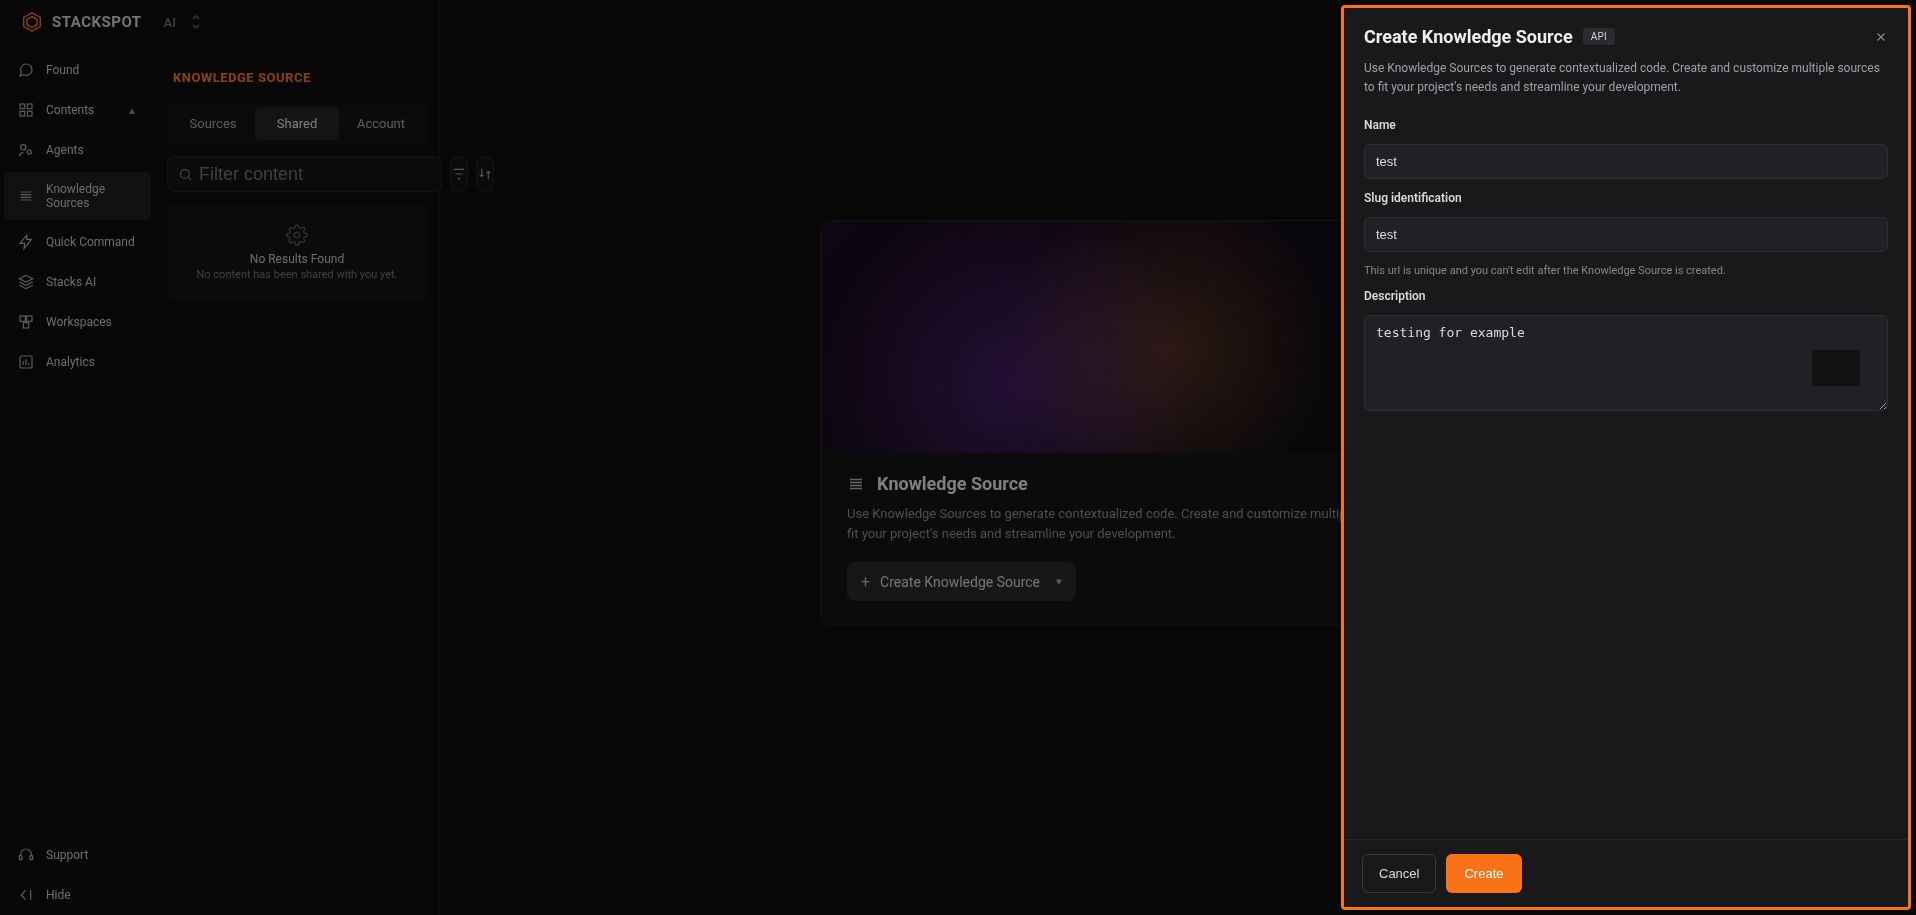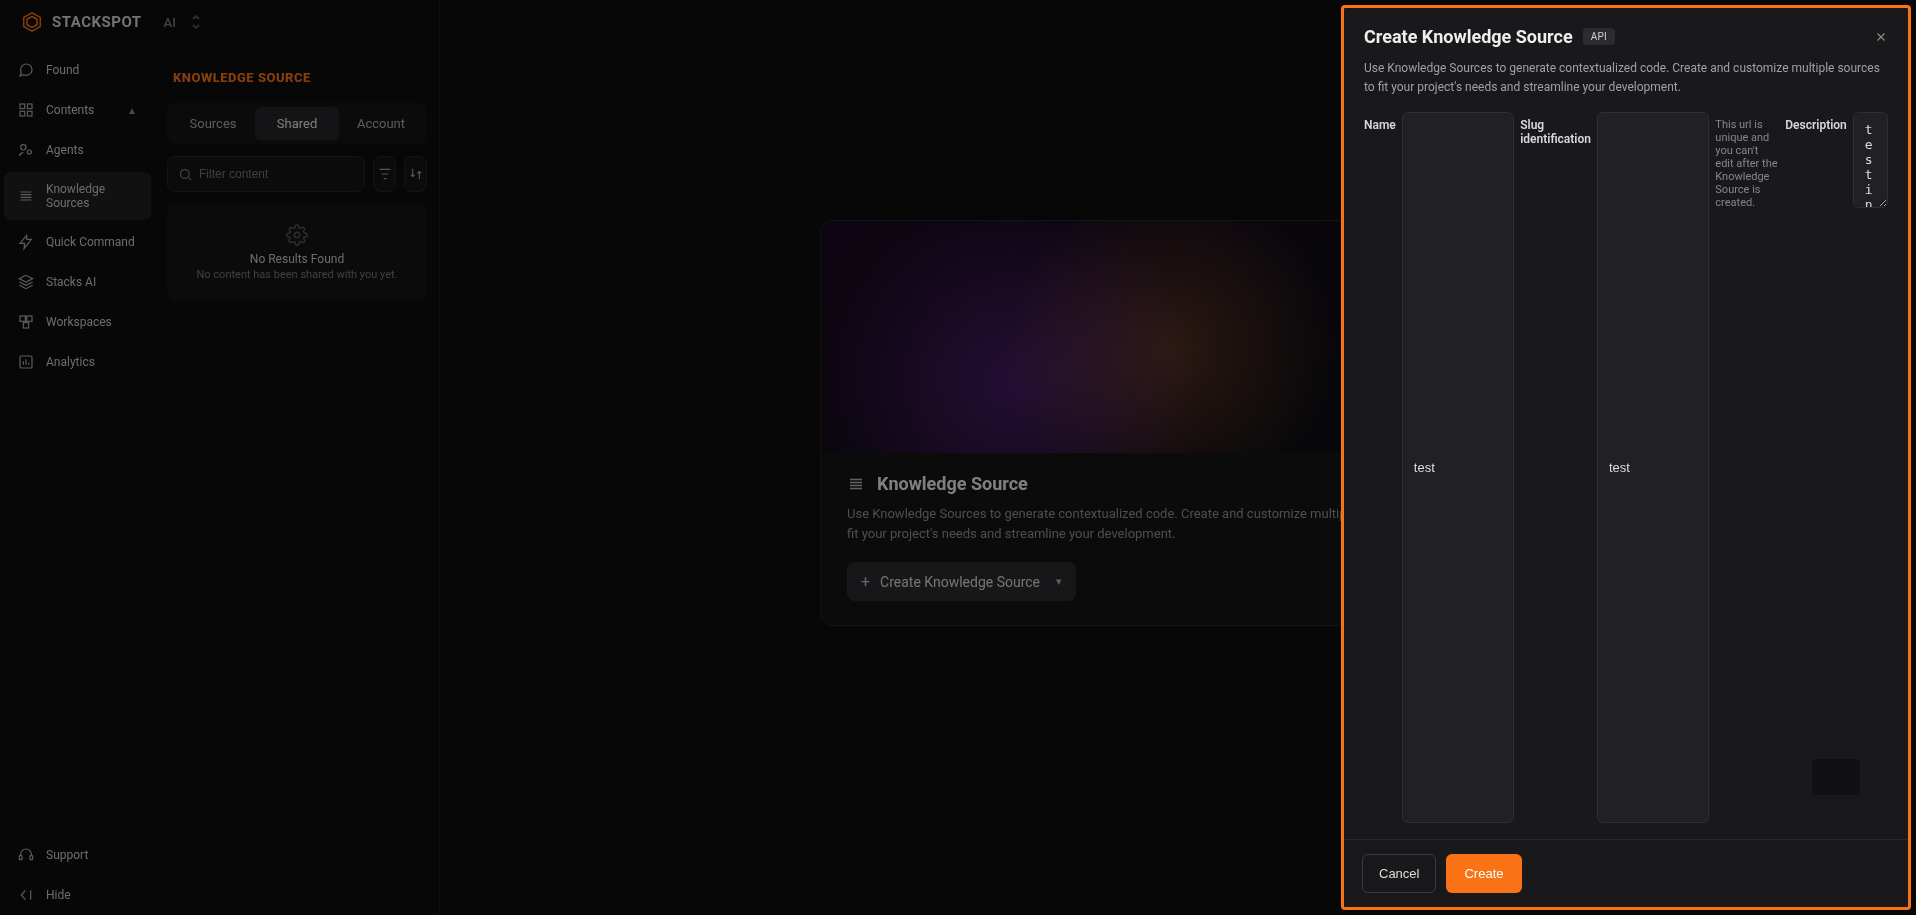--- a/index.html
+++ b/index.html
@@ -19,21 +19,21 @@
 .nav-item .chev{margin-left:auto;color:#888;font-size:10px}
 .sidebar-spacer{flex:1}
 
 .content-col{width:285px;height:100%;padding-top:56px;border-right:1px solid #1a1a1c}
 .content-title{font-size:13px;font-weight:800;letter-spacing:.5px;color:#f97316;padding:14px 18px 18px}
 .tabs-row{display:flex;background:#141416;border-radius:8px;margin:0 12px;padding:4px}
 .tab{flex:1;text-align:center;padding:9px 0;font-size:13px;color:#aaa;border-radius:6px;cursor:pointer}
 .tab.active{background:#25252a;color:#e5e5e5}
 .filter-row{display:flex;gap:8px;margin:12px;align-items:stretch}
 .search-wrap{flex:1;background:#141416;border:1px solid #26262a;border-radius:8px;display:flex;align-items:center;padding:0 10px;height:36px}
-.search-wrap input{flex:1;background:transparent;border:none;outline:none;color:#84cc16;font-size:12px}
+.search-wrap input{flex:1;background:transparent;border:none;outline:none;color:#84cc16;font-size:18px}
 .search-wrap .sicon{color:#777;margin-right:6px}
 .sq-btn{width:40px;height:36px;background:#141416;border:1px solid #26262a;border-radius:8px;display:flex;align-items:center;justify-content:center;color:#999;cursor:pointer}
 .empty-card{margin:6px 12px;background:#141416;border-radius:8px;padding:20px 14px;text-align:center}
 .empty-icon{color:#555;margin-bottom:6px}
 .empty-title{font-size:12px;font-weight:400;color:#c5c5c5;margin-bottom:2px}
 .empty-sub{font-size:11px;color:#777}
 
 .main{flex:1;position:relative;display:flex;align-items:center;justify-content:center}
 .ks-card{position:absolute;left:380px;top:220px;width:640px;background:#141417;border:1px solid #232327;border-radius:12px;overflow:hidden}
 .ks-hero{height:232px;background:
@@ -49,21 +49,21 @@
 .ks-btn .caret{margin-left:6px;font-size:11px;color:#aaa}
 
 .panel-backdrop{position:absolute;inset:0;background:rgba(0,0,0,.45);z-index:5}
 .panel{position:absolute;right:5px;top:5px;bottom:5px;width:570px;background:#19191c;border:3px solid #f97316;border-radius:4px;z-index:6;display:flex;flex-direction:column}
 .panel-head{padding:18px 20px 0}
 .panel-title-row{display:flex;align-items:center;gap:10px}
 .panel-title{font-size:18px;font-weight:700;color:#eee}
 .badge{font-size:10px;font-weight:400;background:#2b2b30;color:#cfcfd3;border-radius:4px;padding:3px 8px;letter-spacing:.3px}
 .panel-close{margin-left:auto;color:#888;cursor:pointer;font-size:14px}
 .panel-sub{font-size:12px;color:#a0a0a6;line-height:1.55;margin-top:12px}
-.panel-body{padding:16px 20px;display:flex;flex-direction:row;gap:6px;flex:1;overflow:auto}
+.panel-body{padding:16px 20px;display:flex;flex-direction:column;gap:6px;flex:1;overflow:auto}
 .field-label{font-size:12px;font-weight:600;color:#d8d8dc;margin-top:6px;margin-bottom:6px}
 .text-input{width:100%;background:#212125;border:1px solid #2e2e33;border-radius:6px;padding:9px 11px;font-size:13px;color:#dcdcdc;outline:none}
 .help-text{font-size:11px;color:#85858b;margin-top:6px}
 .textarea{width:100%;min-height:96px;background:#212125;border:1px solid #2e2e33;border-radius:6px;padding:9px 11px;font-size:13px;color:#dcdcdc;outline:none;resize:vertical;position:relative}
 .ta-handle{position:absolute;right:28px;bottom:28px;width:48px;height:36px;background:#111113;border-radius:4px}
 .panel-footer{padding:14px 18px;border-top:1px solid #27272b;display:flex;gap:10px}
 .btn-outline{padding:8px 16px;font-size:13px;color:#ddd;border:1px solid #3a3a40;border-radius:6px;background:transparent;cursor:pointer}
 .btn-primary{padding:12px 18px;font-size:13px;color:#fff;background:#f97316;border:none;border-radius:6px;cursor:pointer}
 
 svg{display:block}

